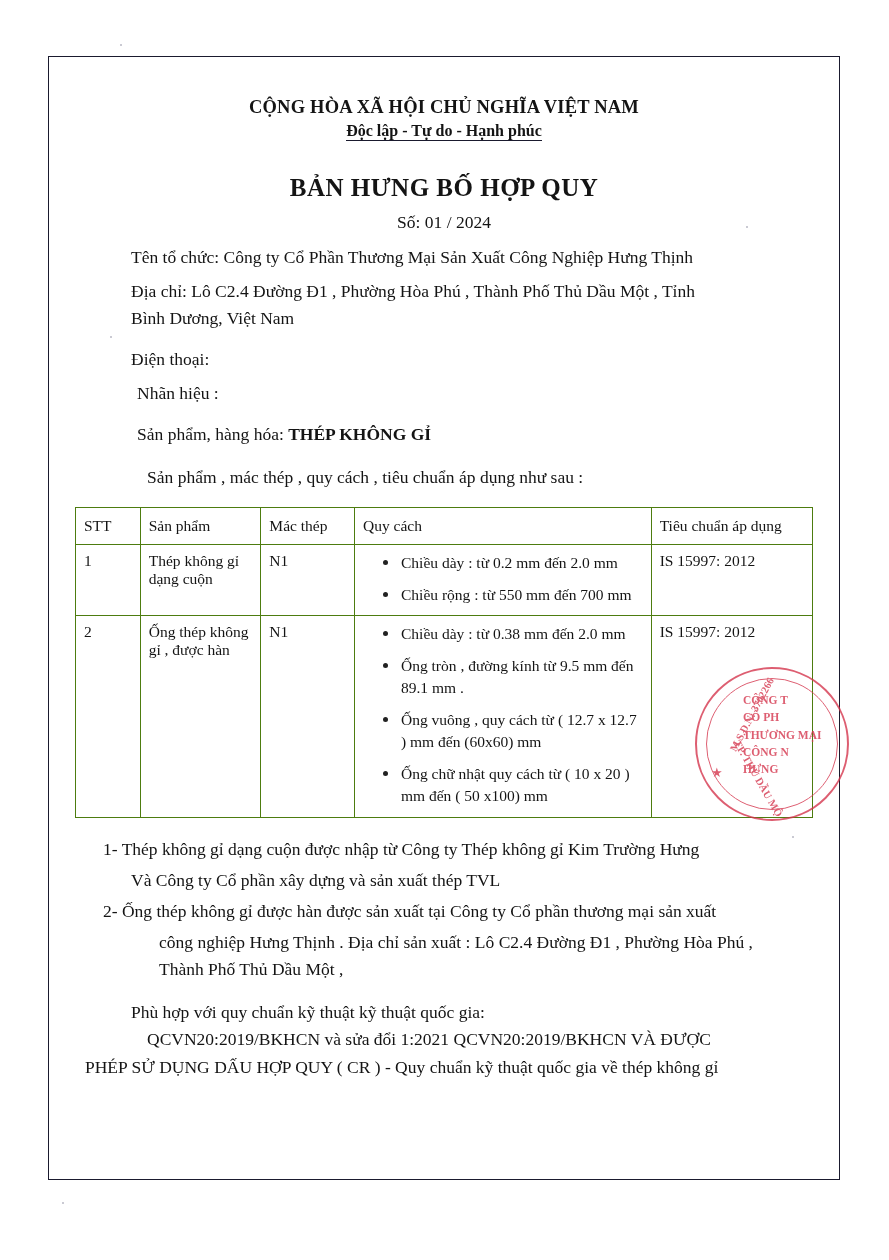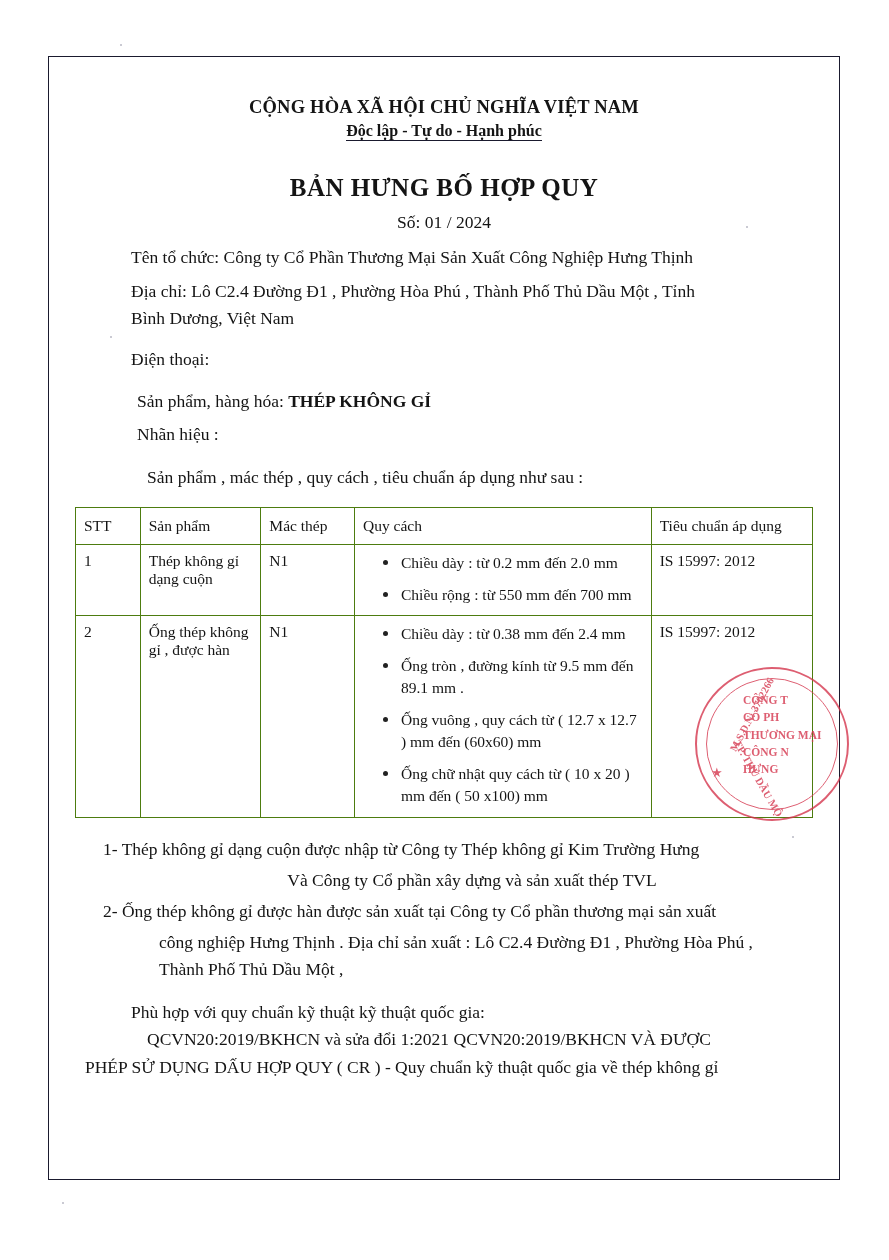--- a/index.html
+++ b/index.html
@@ -222,25 +222,25 @@
       <span>Tên tổ chức: </span><span>Công ty Cổ Phần Thương Mại Sản Xuất Công Nghiệp Hưng Thịnh</span>
     </div>
 
     <div class="para indent-1" style="margin-top:6px;">
       <span>Địa chỉ: </span><span>Lô C2.4 Đường Đ1 , Phường Hòa Phú , Thành Phố Thủ Dầu Một , Tỉnh</span><br>
       <span>Bình Dương, Việt Nam</span>
     </div>
 
     <div class="para indent-1" style="margin-top:13px;">Điện thoại:</div>
 
+    <div class="para indent-2" style="margin-top:6px;">Nhãn hiệu :</div>
+
     <div class="para indent-2" style="margin-top:14px;">
       <span>Sản phẩm, hàng hóa: </span><span class="bold">THÉP KHÔNG GỈ</span>
     </div>
-
-    <div class="para indent-2" style="margin-top:6px;">Nhãn hiệu :</div>
 
     <div class="para indent-3" style="margin-top:15px;">Sản phẩm , mác thép , quy cách , tiêu chuẩn áp dụng như sau :</div>
 
     <table class="spec">
       <thead>
         <tr>
           <th class="col-stt">STT</th>
           <th class="col-sp">Sản phẩm</th>
           <th class="col-mac">Mác thép</th>
           <th class="col-qc">Quy cách</th>
@@ -259,37 +259,37 @@
             </ul>
           </td>
           <td>IS 15997: 2012</td>
         </tr>
         <tr>
           <td class="c">2</td>
           <td class="j">Ống thép không gỉ , được hàn</td>
           <td class="c">N1</td>
           <td>
             <ul class="qc">
-              <li>Chiều dày : từ 0.38 mm đến 2.4 mm</li>
+              <li>Chiều dày : từ 0.38 mm đến 2.0 mm</li>
               <li>Ống tròn , đường kính từ 9.5 mm đến 89.1 mm .</li>
               <li>Ống vuông , quy cách từ ( 12.7 x 12.7 ) mm đến (60x60) mm</li>
               <li>Ống chữ nhật quy cách từ ( 10 x 20 ) mm đến ( 50 x100) mm</li>
             </ul>
           </td>
           <td>IS 15997: 2012</td>
         </tr>
       </tbody>
     </table>
 
     <div class="notes">
       <div class="note-item">
         <span>1-</span>
         <span>Thép không gỉ dạng cuộn được nhập từ Công ty Thép không gỉ Kim Trường Hưng</span>
       </div>
-      <div class="note-sub" style="padding-left:56px;text-align:center;">Và Công ty Cổ phần xây dựng và sản xuất thép TVL</div>
+      <div class="note-sub" style="padding-left:56px;">Và Công ty Cổ phần xây dựng và sản xuất thép TVL</div>
 
       <div class="note-item" style="margin-top:4px;">
         <span>2-</span>
         <span>Ống thép không gỉ được hàn được sản xuất tại Công ty Cổ phần thương mại sản xuất</span>
       </div>
       <div class="note-sub2">công nghiệp Hưng Thịnh . Địa chỉ sản xuất : Lô C2.4 Đường Đ1 , Phường Hòa Phú ,</div>
       <div class="note-sub2">Thành Phố Thủ Dầu Một ,</div>
     </div>
 
     <div class="final" style="margin-top:16px;">

